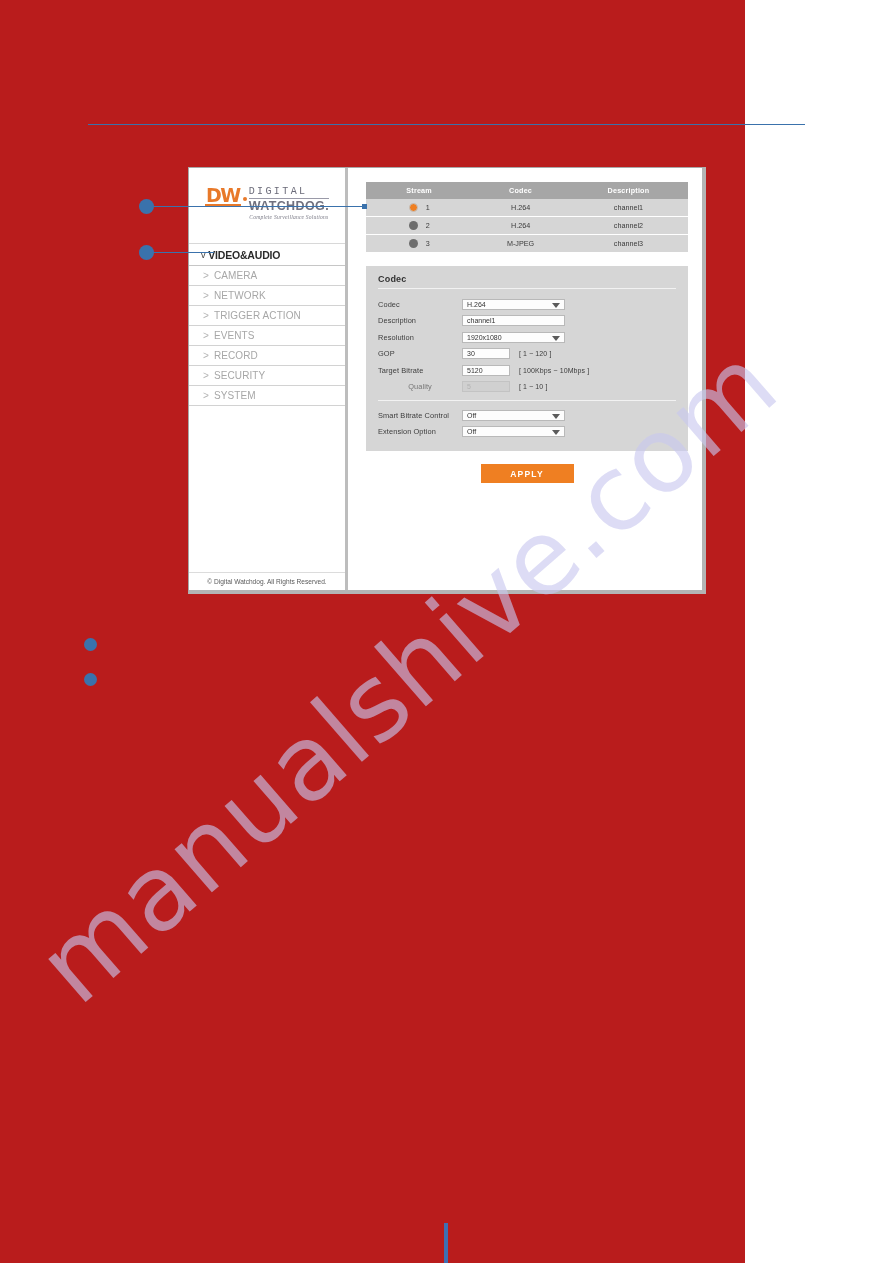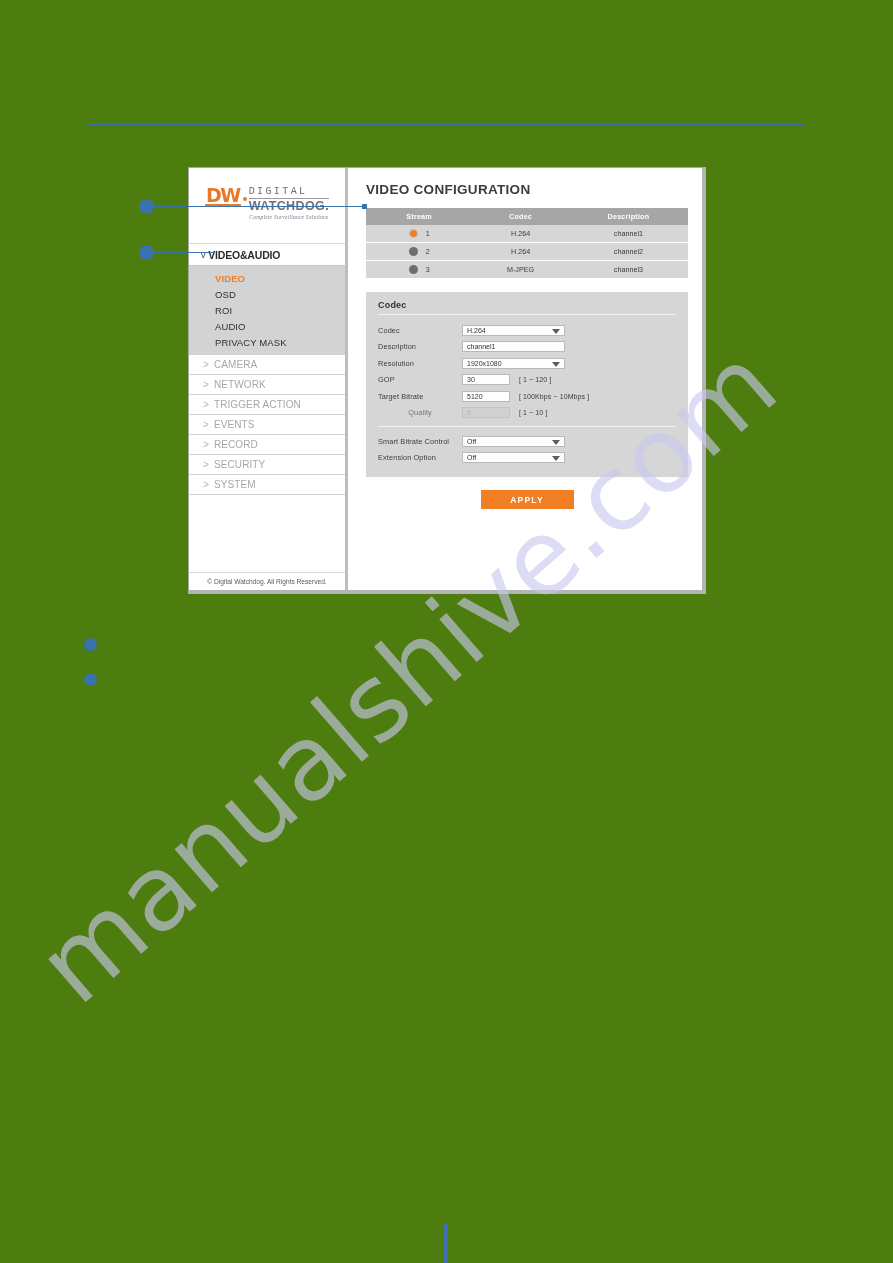--- a/index.html
+++ b/index.html
@@ -5,22 +5,22 @@
   * { box-sizing: border-box; }
   html, body {
     margin: 0; padding: 0;
     width: 893px; height: 1263px;
     background: #ffffff;
     font-family: "Liberation Sans", sans-serif;
     overflow: hidden;
   }
   #page {
     position: relative;
-    width: 893px; height: 1263px;
-    background: #4d7c0f;
+    width: 745px; height: 1263px;
+    background: #b91c1c;
   }
 
   
   .watermark {
     position: absolute;
     left: 0; top: 0;
     width: 893px; height: 1263px;
     overflow: hidden;
     pointer-events: none;
     z-index: 5;
@@ -401,37 +401,20 @@
             <span class="logo-tag">Complete Surveillance Solutions</span>
           </span>
         </div>
       </div>
 
       <div class="menu-head">
         <span class="chev">v</span>
         <span>VIDEO&amp;AUDIO</span>
       </div>
 
-      <div class="submenu">
-        <div class="submenu-item active">
-          <span>VIDEO</span>
-        </div>
-        <div class="submenu-item">
-          <span>OSD</span>
-        </div>
-        <div class="submenu-item">
-          <span>ROI</span>
-        </div>
-        <div class="submenu-item">
-          <span>AUDIO</span>
-        </div>
-        <div class="submenu-item">
-          <span>PRIVACY MASK</span>
-        </div>
-      </div>
 
       <div class="menu-item">
         <span class="gt">&gt;</span>
         <span>CAMERA</span>
       </div>
       <div class="menu-item">
         <span class="gt">&gt;</span>
         <span>NETWORK</span>
       </div>
       <div class="menu-item">
@@ -454,21 +437,20 @@
         <span class="gt">&gt;</span>
         <span>SYSTEM</span>
       </div>
 
       <div class="sidebar-filler"></div>
       <div class="sidebar-foot">© Digital Watchdog. All Rights Reserved.</div>
     </div>
 
     <div class="content">
 
-      <div class="page-title">VIDEO CONFIGURATION</div>
 
       <table class="stream-table">
         <thead>
           <tr>
             <th style="width:33%">Stream</th>
             <th style="width:30%">Codec</th>
             <th style="width:37%">Description</th>
           </tr>
         </thead>
         <tbody>

